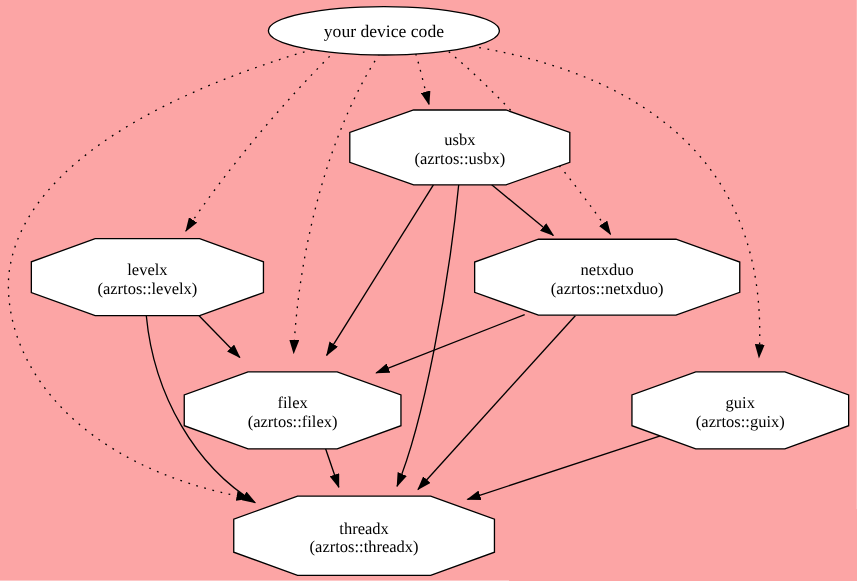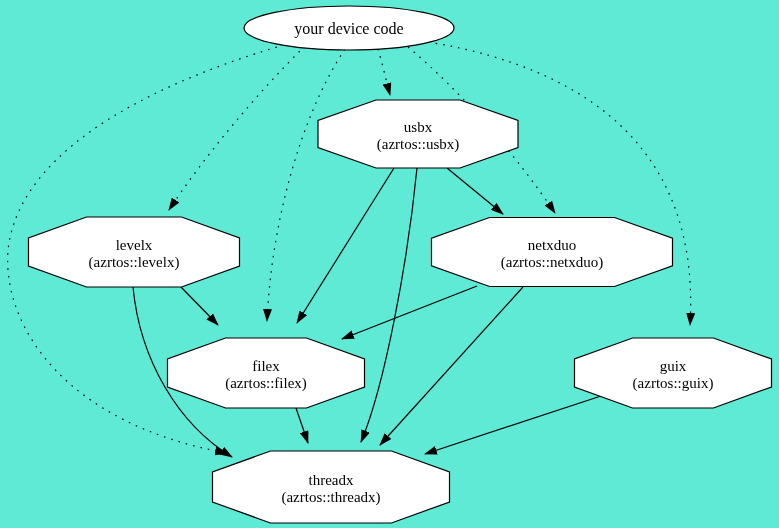--- a/index.html
+++ b/index.html
@@ -8,21 +8,21 @@
     background: #ffffff;
     width: 779px;
     height: 528px;
     overflow: hidden;
     font-family: "Liberation Serif", "DejaVu Serif", serif;
   }
   #stage {
     position: relative;
     width: 779px;
     height: 528px;
-    background: #5eead4;
+    background: #fca5a5;
   }
   svg { display: block; }
   .edge {
     fill: none;
     stroke: #000000;
     stroke-width: 1.2;
   }
   .edge.dotted {
     stroke-dasharray: 1.6 6;
   }

